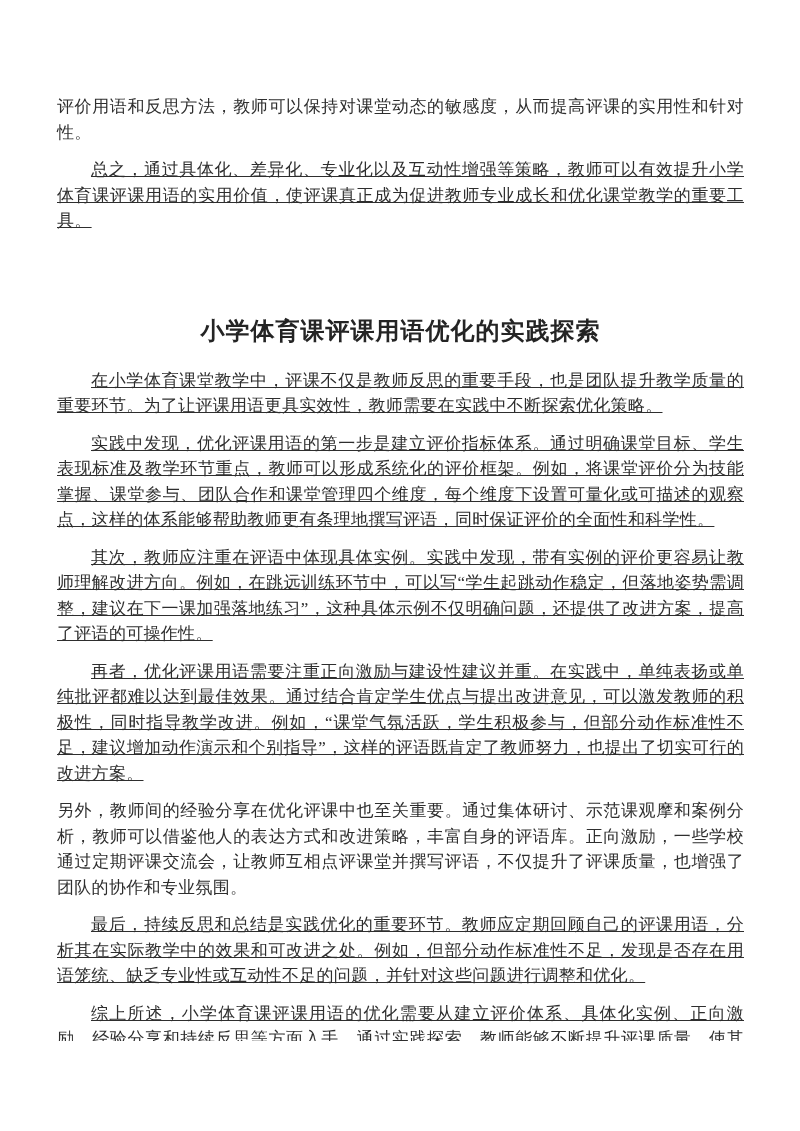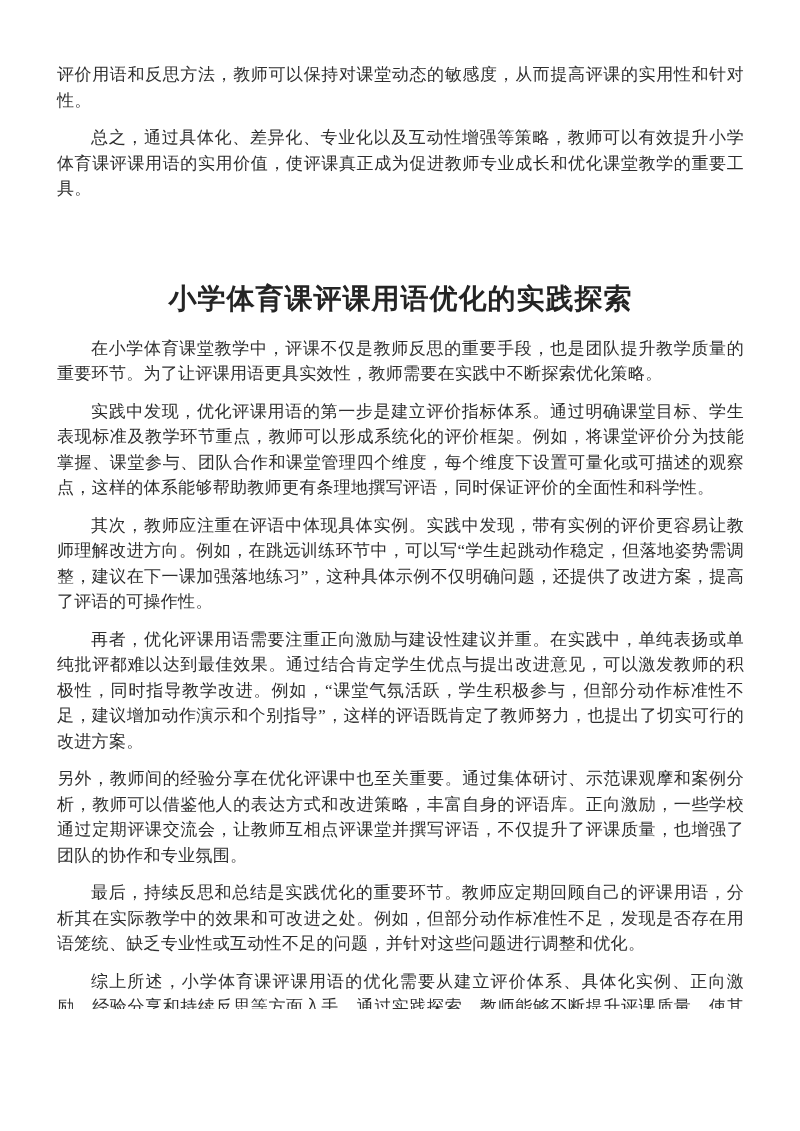--- a/index.html
+++ b/index.html
@@ -8,42 +8,44 @@
     background: #ffffff;
   }
   .page {
     position: relative;
     width: 800px;
     height: 1009px;
     background: #ffffff;
     overflow: hidden;
     font-family: "Liberation Serif", "DejaVu Serif", serif;
     color: #2e2e2e;
+    margin-top: 32px;
   }
   .content {
     position: absolute;
     left: 57px;
     top: 62px;
     width: 687px;
   }
   .para {
     margin: 0 0 12px 0;
     font-size: 17px;
     line-height: 25.5px;
     text-align: justify;
     text-justify: inter-ideograph;
     letter-spacing: 0.3px;
     color: #2e2e2e;
   }
   .para.indent {
     text-indent: 2em;
+    text-decoration: underline;
   }
   .doc-title {
     margin: 82px 0 22px 0;
-    font-size: 28px;
+    font-size: 24px;
     line-height: 30px;
     font-weight: bold;
     text-align: center;
     letter-spacing: 1px;
     color: #242424;
   }
   .watermark {
     position: absolute;
     left: 370px;
     top: 968px;

